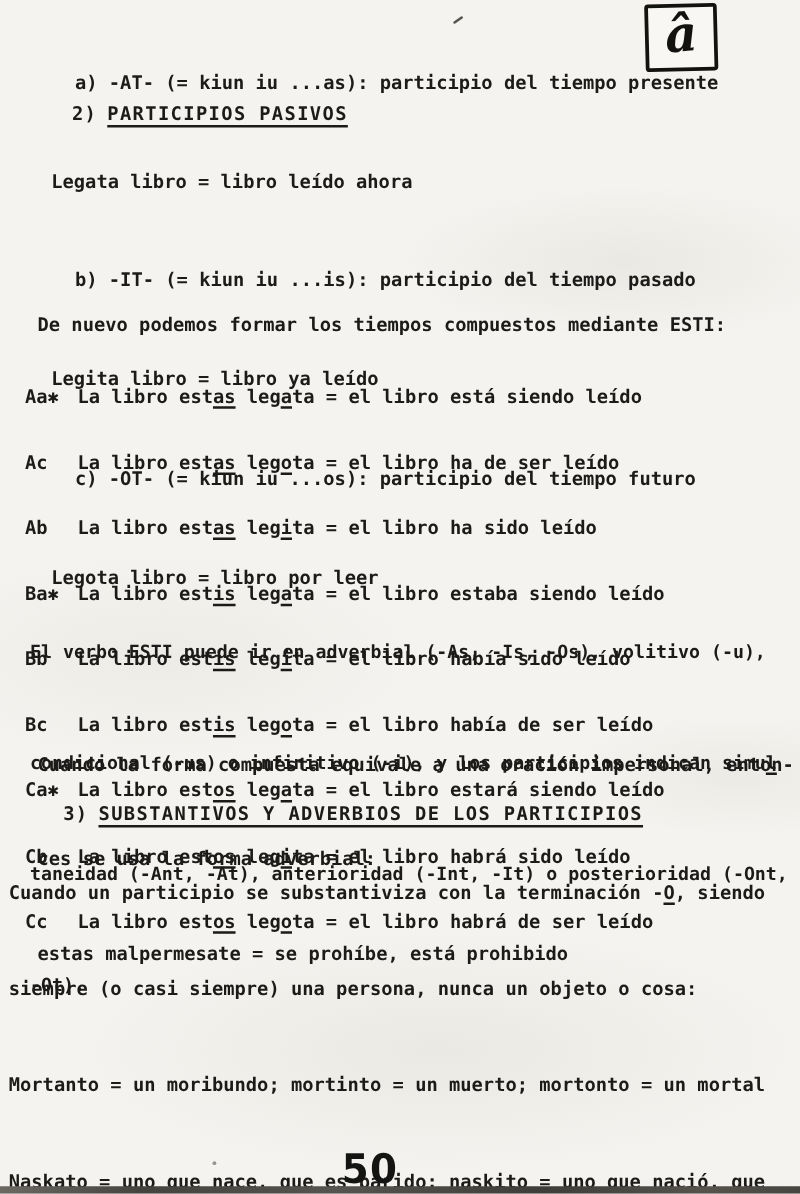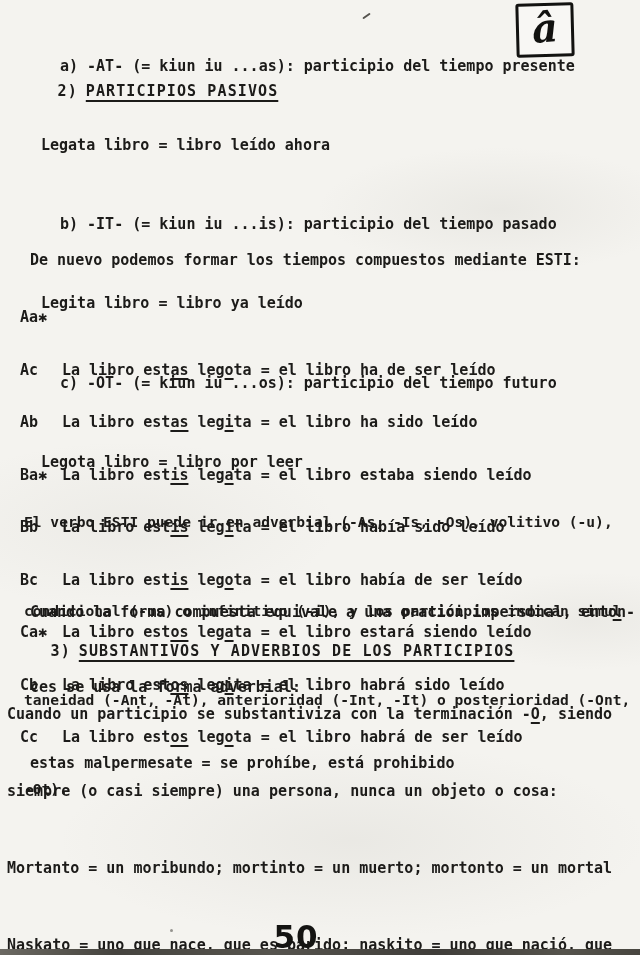--- a/index.html
+++ b/index.html
@@ -82,21 +82,21 @@
     <div class="ex">Legata libro = libro leído ahora</div>
     <div class="def"><span class="lbl">b)</span><span>-IT- (= kiun iu ...is): participio del tiempo pasado</span></div>
     <div class="ex">Legita libro = libro ya leído</div>
     <div class="def"><span class="lbl">c)</span><span>-OT- (= kiun iu ...os): participio del tiempo futuro</span></div>
     <div class="ex">Legota libro = libro por leer</div>
   </div>
 
   <div class="abs" style="left:30px;top:251px;">De nuevo podemos formar los tiempos compuestos mediante ESTI:</div>
 
   <div id="table" class="abs">
-    <div class="trow"><span class="code">Aa✱</span></div>
+    <div class="trow"><span class="code">Aa✱</span><span><span>La libro est</span><span class="u">as</span><span> leg</span><span class="u">a</span><span>ta = el libro está siendo leído</span></span></div>
     <div class="trow"><span class="code">Ac</span><span><span>La libro est</span><span class="u">as</span><span> leg</span><span class="u">o</span><span>ta = el libro ha de ser leído</span></span></div>
     <div class="trow"><span class="code">Ab</span><span><span>La libro est</span><span class="u">as</span><span> leg</span><span class="u">i</span><span>ta = el libro ha sido leído</span></span></div>
     <div class="trow"><span class="code">Ba✱</span><span><span>La libro est</span><span class="u">is</span><span> leg</span><span class="u">a</span><span>ta = el libro estaba siendo leído</span></span></div>
     <div class="trow"><span class="code">Bb</span><span><span>La libro est</span><span class="u">is</span><span> leg</span><span class="u">i</span><span>ta = el libro había sido leído</span></span></div>
     <div class="trow"><span class="code">Bc</span><span><span>La libro est</span><span class="u">is</span><span> leg</span><span class="u">o</span><span>ta = el libro había de ser leído</span></span></div>
     <div class="trow"><span class="code">Ca✱</span><span><span>La libro est</span><span class="u">os</span><span> leg</span><span class="u">a</span><span>ta = el libro estará siendo leído</span></span></div>
     <div class="trow"><span class="code">Cb</span><span><span>La libro est</span><span class="u">os</span><span> leg</span><span class="u">i</span><span>ta = el libro habrá sido leído</span></span></div>
     <div class="trow"><span class="code">Cc</span><span><span>La libro est</span><span class="u">os</span><span> leg</span><span class="u">o</span><span>ta = el libro habrá de ser leído</span></span></div>
   </div>
 

